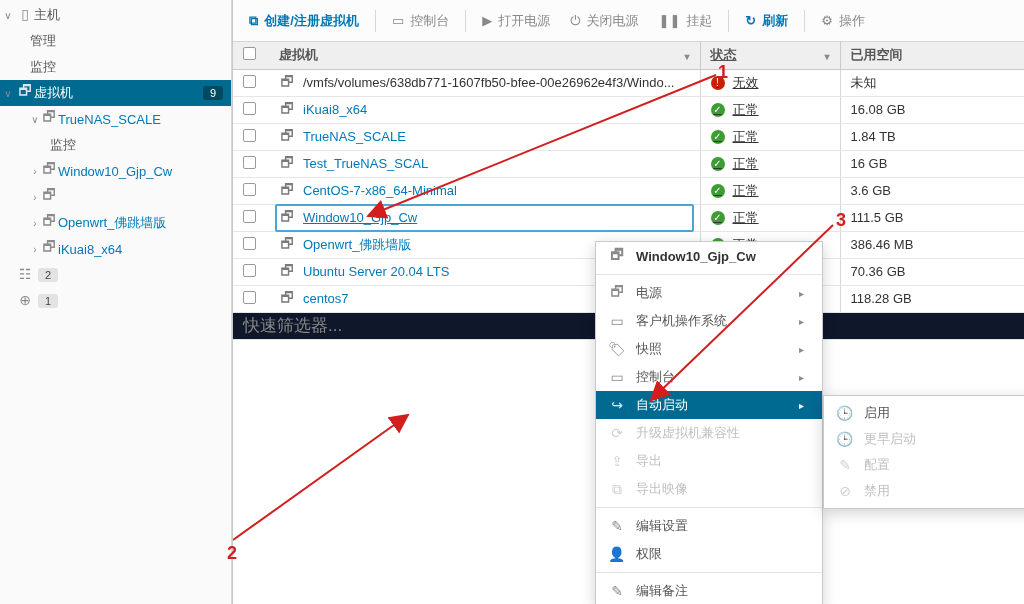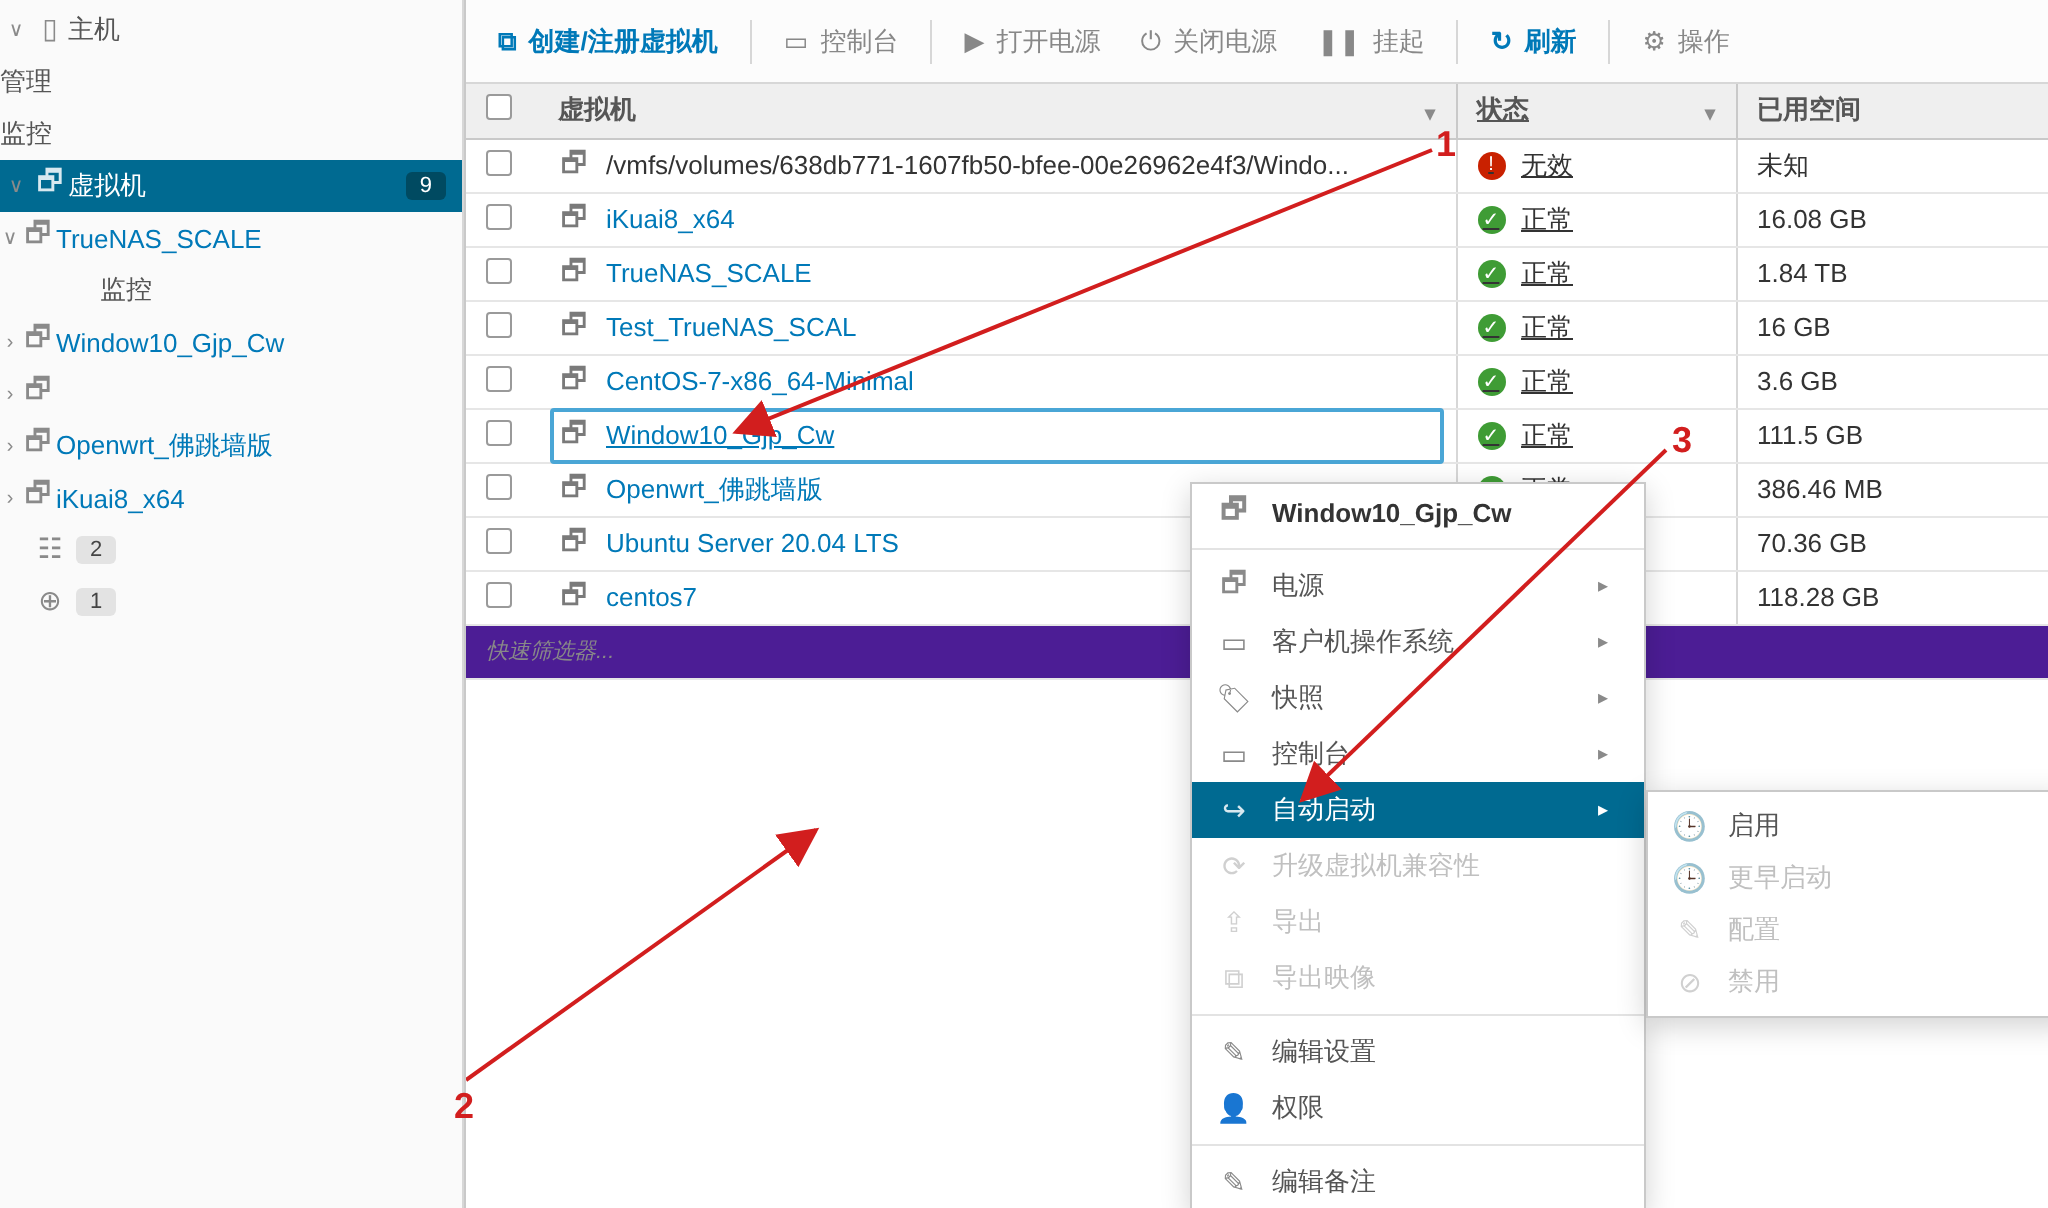--- a/index.html
+++ b/index.html
@@ -47,21 +47,21 @@
   .nav-item.selected .nav-icon { color:#d8e9f0;}
   .nav-label { flex:1; white-space:nowrap; overflow:hidden; text-overflow:ellipsis;}
   .badge {
     background:#e3e3e3;
     color:#444;
     border-radius:3px;
     font-size:11px;
     padding:1px 7px;
     margin-left:4px;
   }
-  .nav-sub { }
+  .nav-sub { padding-left: 30px; }
   .nav-sub2 { padding-left: 50px; }
   .nav-more { padding-left:50px; font-style:italic; color:#888; height:24px; display:flex; align-items:center;}
   .tree-caret { display:inline-block; width:10px; text-align:center; color:#8b8b8b; font-size:10px;}
 
   
   .main { flex:1; display:flex; flex-direction:column; border-left:1px solid #c9c9c9; position:relative; }
   
   .toolbar {
     display:flex;
     align-items:center;
@@ -92,36 +92,36 @@
     background:#efefef;
     border-bottom:1px solid #c9c9c9;
     color:#565656;
     font-weight:600;
     position:relative;
   }
   table.vm th .sort-caret { position:absolute; right:10px; top:9px; color:#8a8a8a; font-size:10px;}
   .col-chk { width:36px; text-align:center; }
   .col-name { width:auto; }
   .col-state { width:140px; border-left:1px solid #d7d7d7;text-decoration:underline;}
-  .col-space { width:156px; border-left:1px solid #d7d7d7;}
+  .col-space { width:184px; border-left:1px solid #d7d7d7;}
   table.vm th.col-state, table.vm th.col-space { border-left:1px solid #c9c9c9;}
   .row-link { color:#0079b8; cursor:pointer; }
   .row-link.underline { text-decoration: underline; }
   .cell-name { display:flex; align-items:center; gap:8px; overflow:hidden; }
   .vm-ico { width:16px; text-align:center; color:#7a7a7a; font-size:14px; flex:0 0 16px;}
   .black-text { color:#333; }
   .state-cell { display:flex; align-items:center; gap:8px; }
   .dot { width:14px; height:14px; border-radius:50%; display:inline-flex; align-items:center; justify-content:center; font-size:10px; color:#fff; }
   .dot.ok { background:#3f9c35; }
   .dot.err { background:#c92100; }
   tr.selected-row td.col-name-cell {  }
   tr.selected-row .cell-name { outline:2px solid #4aa6d6; outline-offset:-2px; border-radius:2px; padding:2px 4px; margin:-2px -4px;}
   .chkbox { width:13px; height:13px; border:1px solid #9a9a9a; border-radius:2px; display:inline-block; background:#fff;}
 
-  .filter-row td { background:#4c1d95; color:#888; font-size:11px; padding:4px 10px; border-top:1px solid #d7d7d7;font-style:italic; }
+  .filter-row td { background:#0f172a; color:#888; font-size:17px; padding:4px 10px; border-top:1px solid #d7d7d7; }
 
   
   .ctx {
     position:absolute;
     background:#fff;
     border:1px solid #c9c9c9;
     box-shadow:0 4px 14px rgba(0,0,0,.18);
     font-size:13px;
     color:#555;
     z-index:20;

